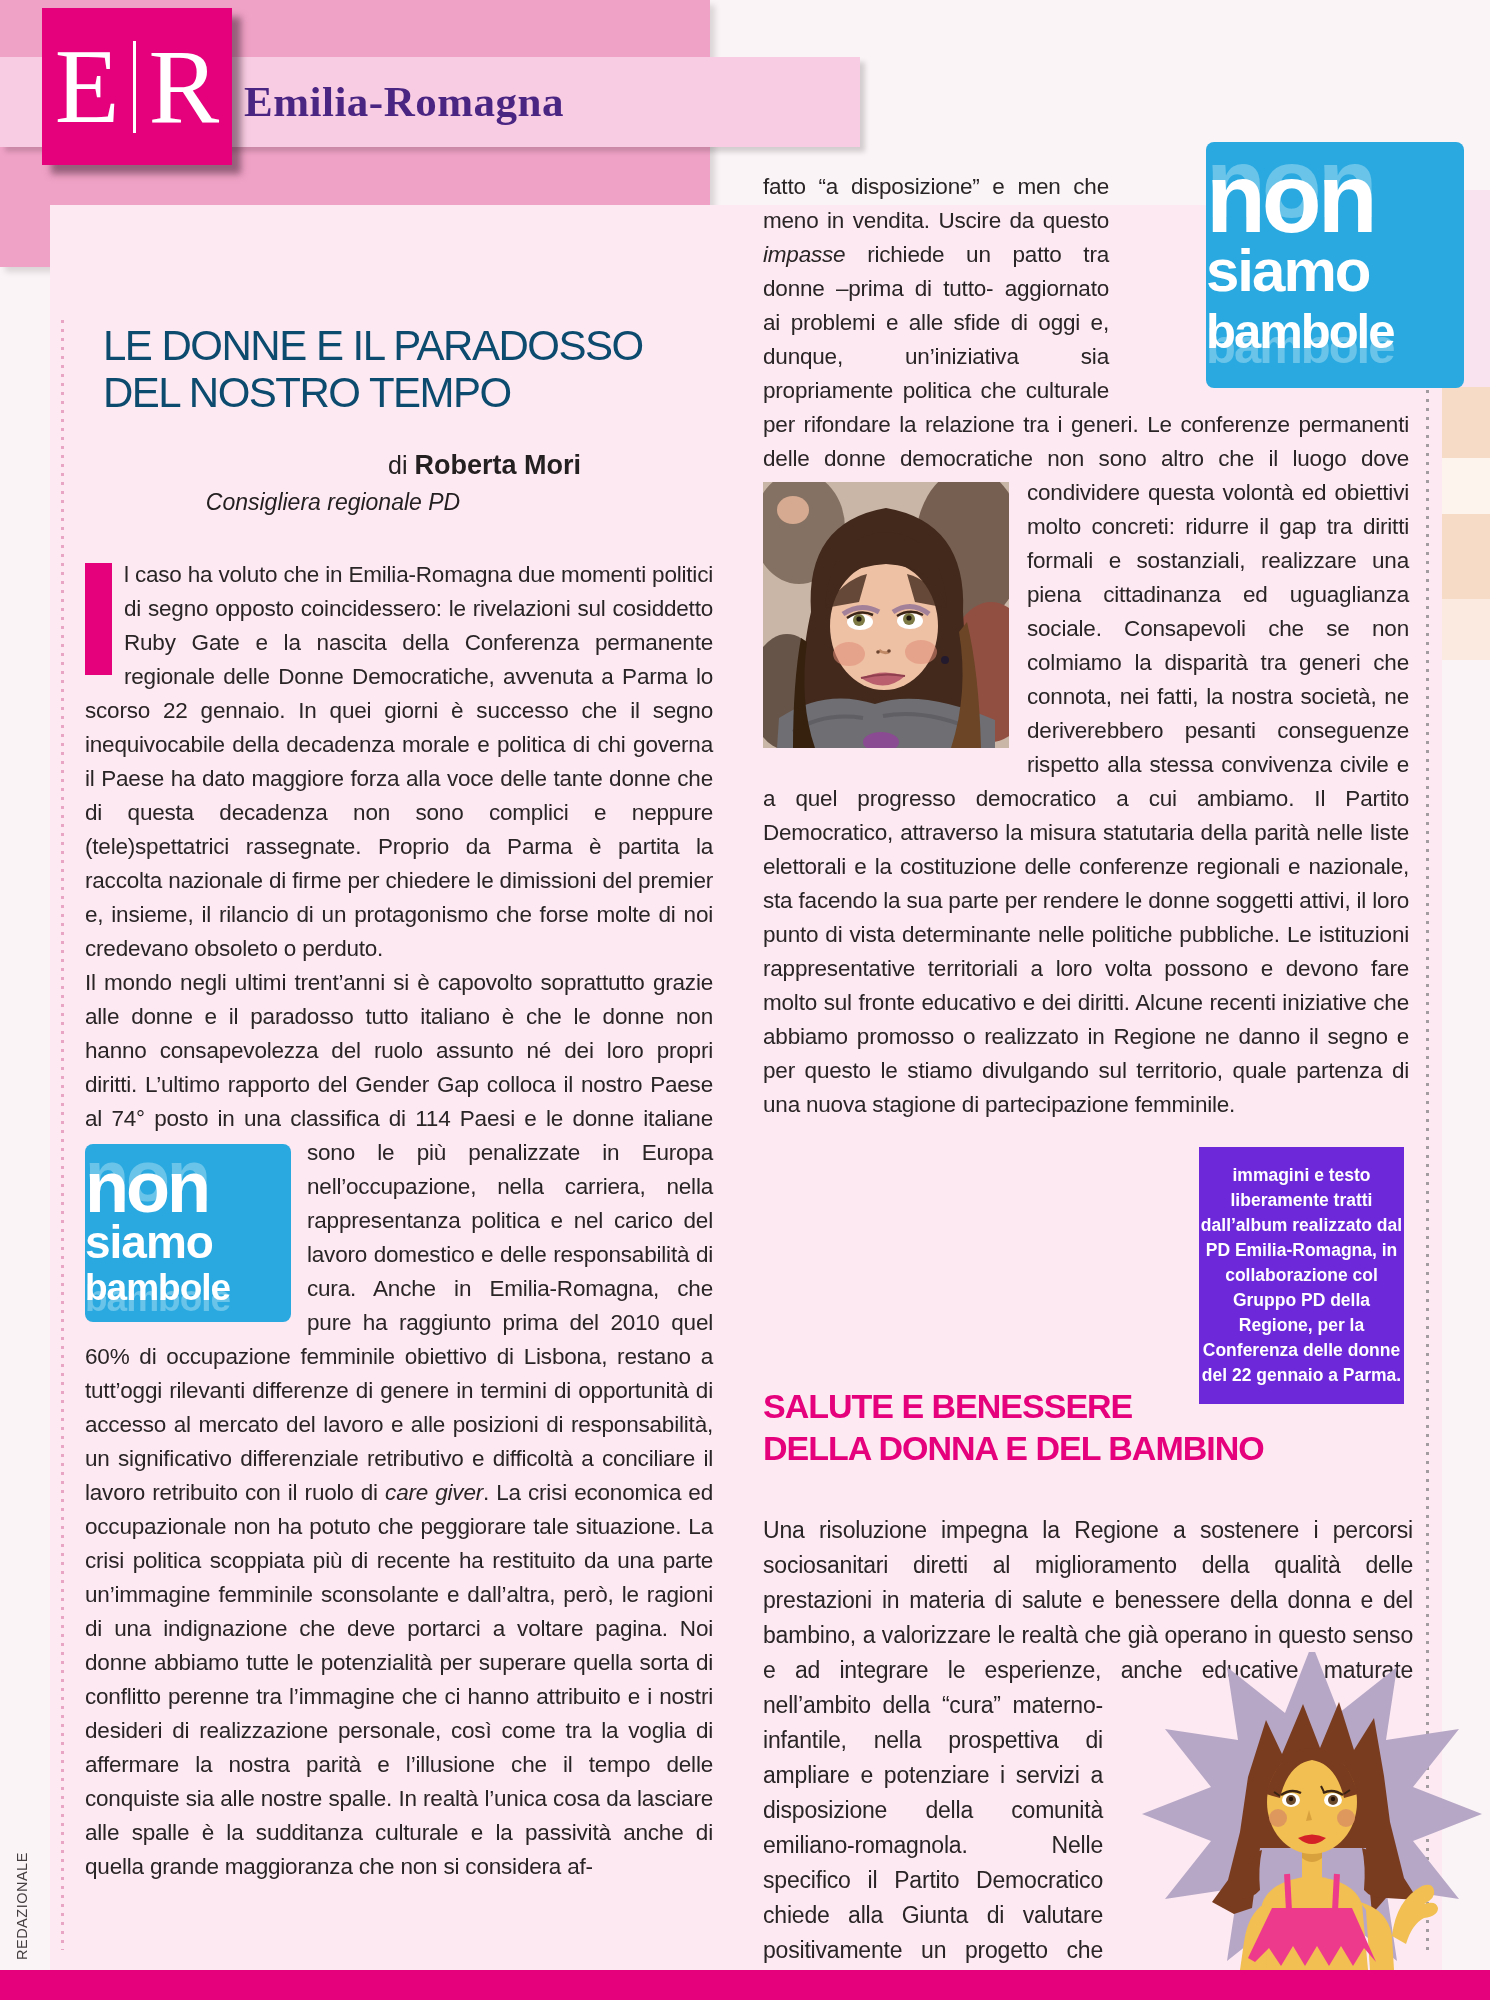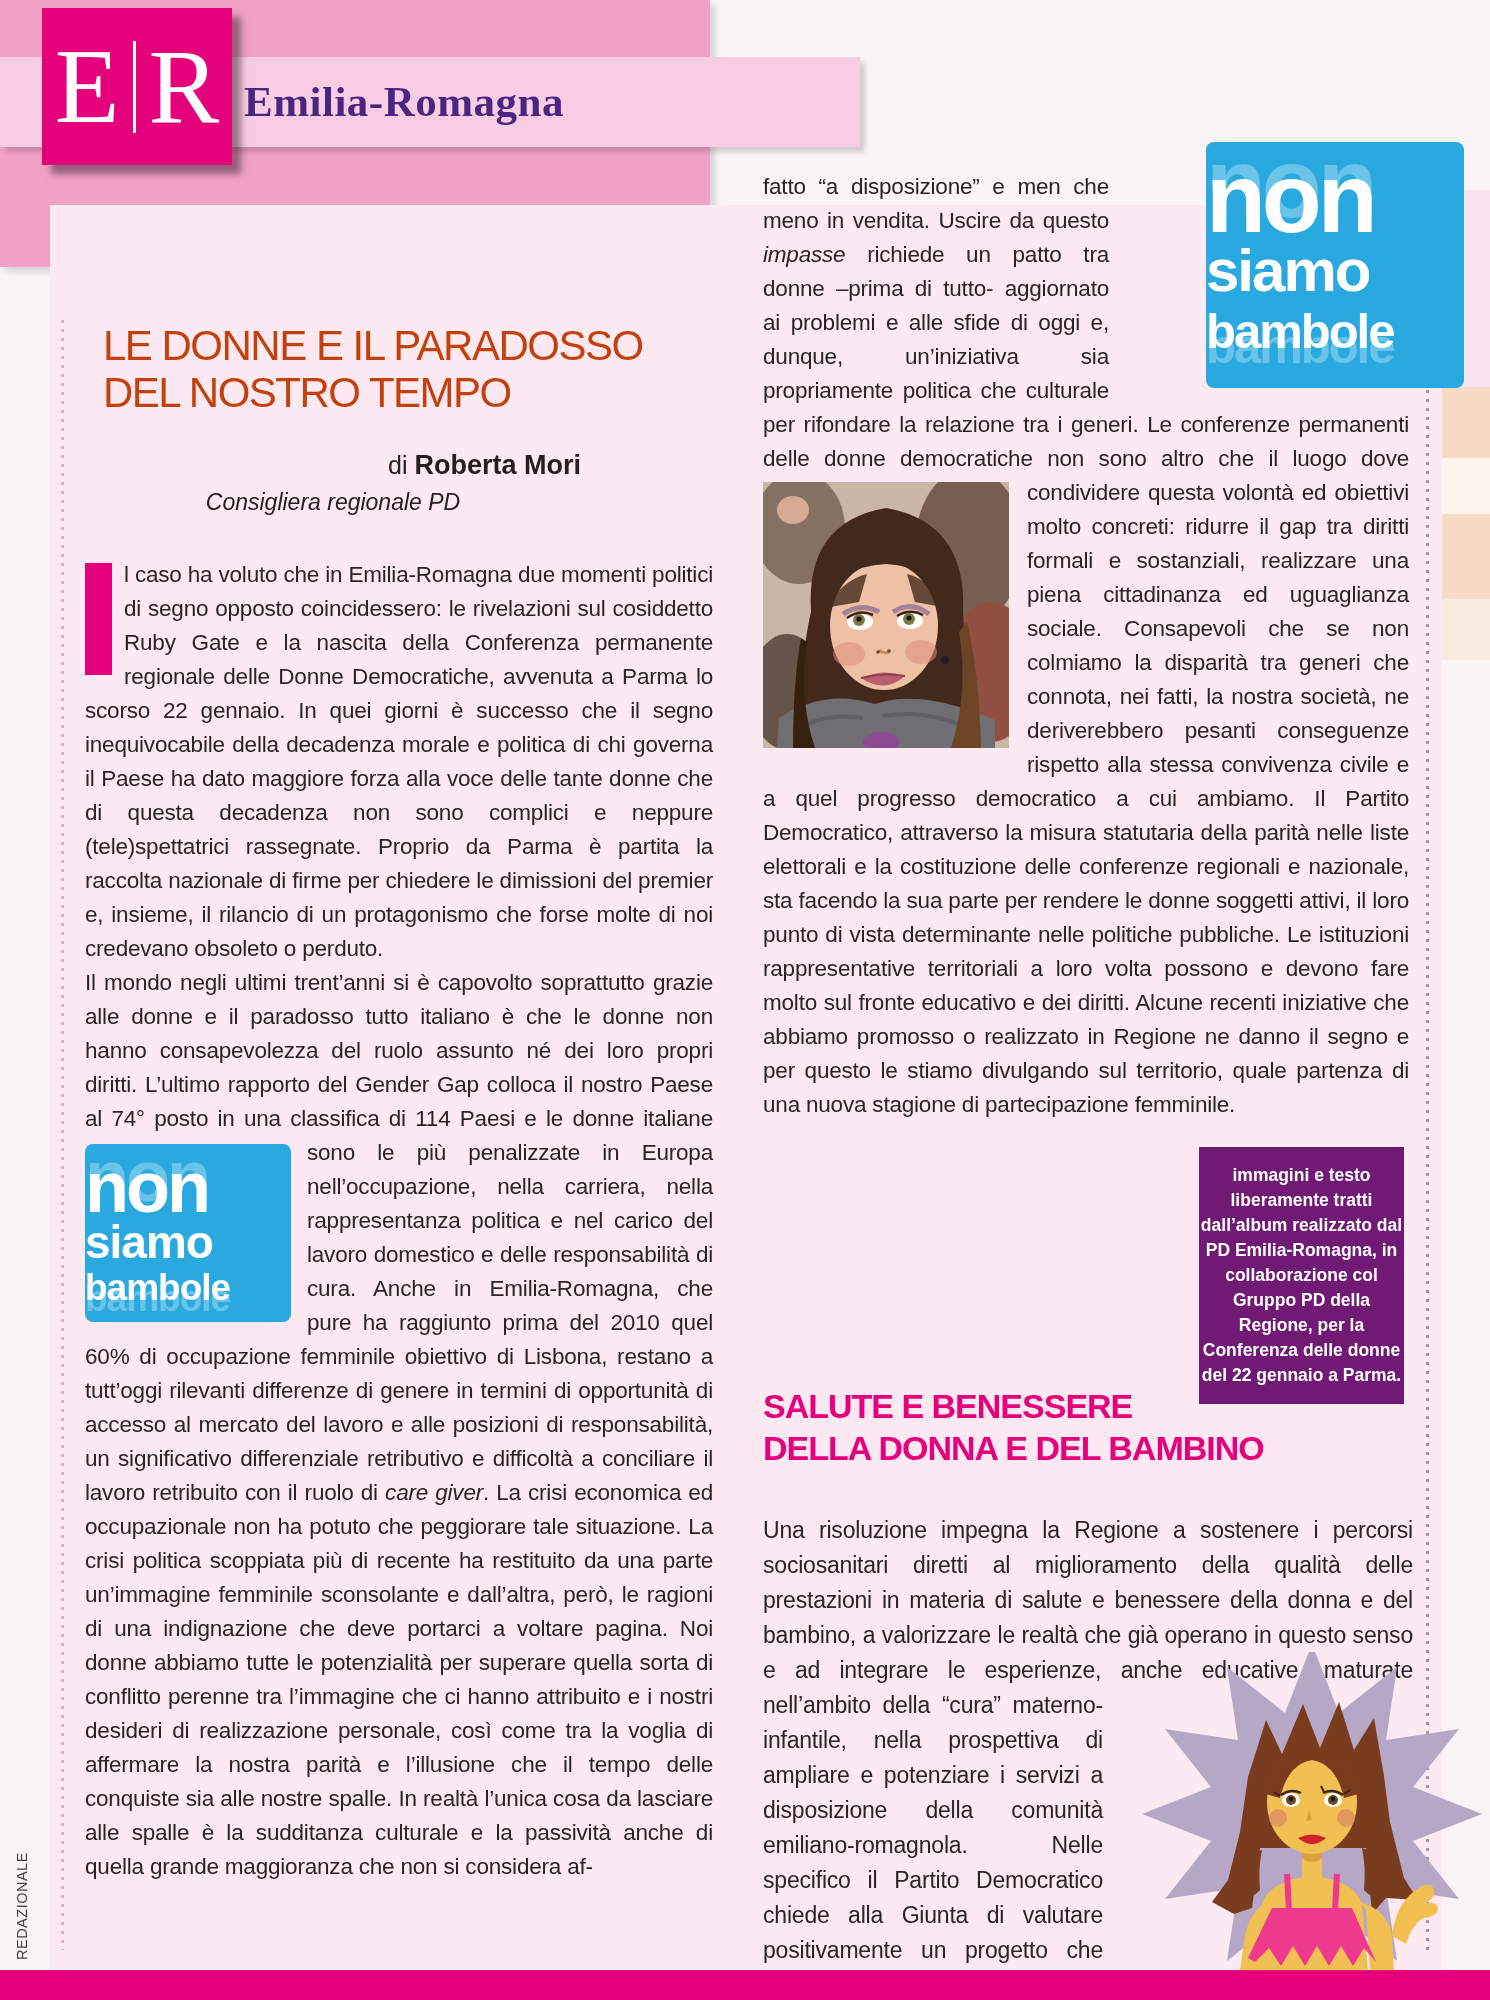--- a/index.html
+++ b/index.html
@@ -47,36 +47,36 @@
   .small-logo .l1{font-size:72px;line-height:62px;letter-spacing:-3px;text-shadow:0 -11px 0 #6ac4e9;}
   .small-logo .l2{font-size:46px;line-height:48px;letter-spacing:-1px;}
   .small-logo .l3{font-size:37px;line-height:44px;letter-spacing:-1px;text-shadow:0 11px 0 #6ac4e9;}
 
   
   #left-col{left:85px;top:322px;width:628px;}
   #right-col{left:763px;top:170px;width:646px;}
   #salute{left:763px;top:1385px;width:650px;}
 
   .kicker{font-size:42px;font-weight:700;color:#e5017c;letter-spacing:-1.5px;line-height:50px;margin:0 0 4px 18px;}
-  .headline{font-size:42px;font-weight:500;color:#c2410c;letter-spacing:-1.5px;line-height:47px;margin:0 0 0 18px;}
+  .headline{font-size:42px;font-weight:500;color:#0c4a6e;letter-spacing:-1.5px;line-height:47px;margin:0 0 0 18px;}
   .byline{margin-top:34px;text-align:right;padding-right:132px;font-size:25px;color:#242021;}
   .byline b{font-size:27px;text-align:center;}
   .role{margin-top:8px;text-align:center;padding-right:132px;font-size:23px;font-style:italic;color:#242021;}
 
   .bodytext{font-size:22.5px;line-height:34px;letter-spacing:-0.2px;
     text-align:justify;color:#292425;margin:0;}
   .p-first{margin-top:42px;}
   .dropcap{float:left;width:27px;height:112px;background:#e5017c;color:transparent;
     margin:5px 12px 0 0;overflow:hidden;font-size:90px;}
   .photo-float{float:left;width:246px;height:266px;margin:6px 18px 2px 0;}
   .spacer-logo{float:right;width:300px;height:226px;}
   .spacer-girl{float:right;width:302px;height:320px;margin-left:8px;}
 
   
-  #callout{left:1199px;top:1147px;width:205px;min-height:200px;background:#701a75;
+  #callout{left:1199px;top:1147px;width:205px;min-height:200px;background:#6d28d9;
     color:#fff;font-weight:700;font-size:17.5px;line-height:25px;text-align:center;
     padding:16px 0;box-sizing:border-box;}
 
   
   .section-h{font-size:34px;font-weight:700;color:#e5017c;letter-spacing:-1px;line-height:42px;margin:0;}
   #salute .bodytext{margin-top:44px;font-size:23px;line-height:35px;}
 
   
   #redazionale{left:14px;top:1838px;height:122px;writing-mode:vertical-rl;
     transform:rotate(180deg);font-size:14.5px;letter-spacing:.5px;color:#453e40;}

